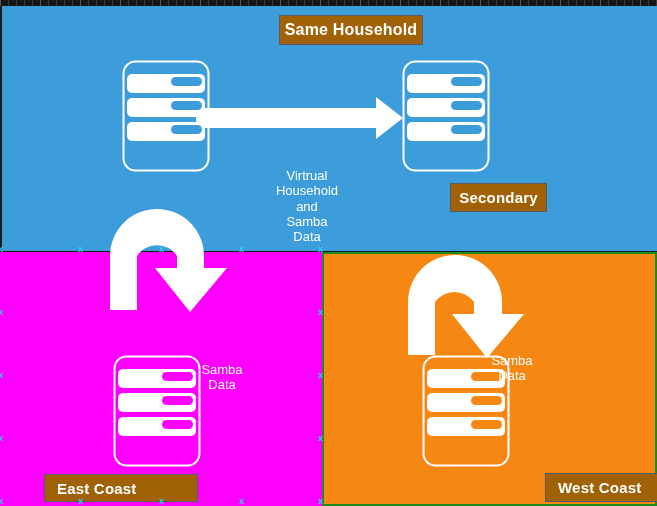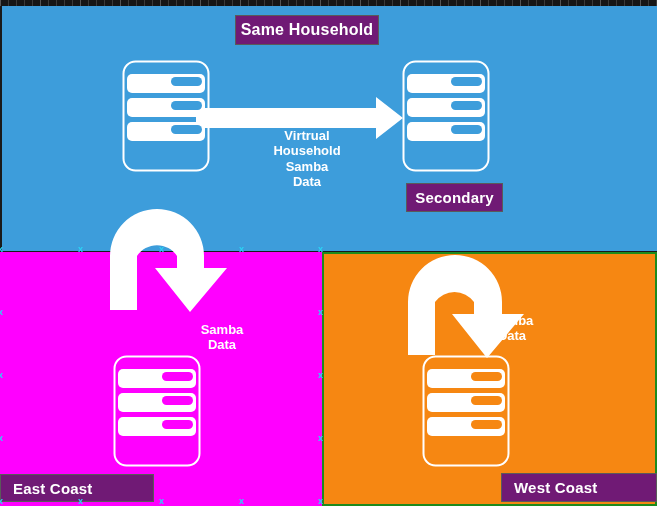--- a/index.html
+++ b/index.html
@@ -16,42 +16,42 @@
   
   .region{position:absolute;}
   #household{left:2px;top:6px;width:655px;height:245px;background:#3d9ddb;}
   #east{left:0px;top:252px;width:323px;height:254px;background:#ff00ff;}
   #west{left:322px;top:252px;width:335px;height:254px;background:#f68712;
         border-top:2px solid #1d8a1d;border-right:2px solid #1d8a1d;
         border-bottom:2px solid #1d8a1d;border-left:2px solid #1d8a1d;
         box-sizing:border-box;}
 
   
-  .chip{position:absolute;background:#701a75;border:1px solid #5a5a5a;
+  .chip{position:absolute;background:#a16207;border:1px solid #5a5a5a;
         color:#ffffff;font-weight:bold;display:flex;align-items:center;
-        justify-content:center;letter-spacing:.2px;box-sizing:border-box;}
+        justify-content:center;letter-spacing:.2px;box-sizing:border-box;margin-left:44px;}
   #chip-household{left:235px;top:15px;width:144px;height:30px;font-size:16px;}
   #chip-primary{left:128px;top:184px;width:80px;height:28px;font-size:15px;}
   #chip-secondary{left:406px;top:183px;width:97px;height:29px;font-size:15px;}
   #chip-east{left:0px;top:474px;width:154px;height:28px;font-size:15px;
              justify-content:flex-start;padding-left:12px;}
   #chip-west{left:501px;top:473px;width:156px;height:29px;font-size:15px;
              justify-content:flex-start;padding-left:12px;}
 
   
   .server{position:absolute;}
   .server svg{display:block;}
 
   
   .arrow-layer{position:absolute;left:0;top:0;width:657px;height:506px;
                pointer-events:none;}
 
   
-  .ftext{position:absolute;color:#ffffff;font-weight:bold;text-align:center;
-         line-height:1.18;}
+  .ftext{position:absolute;color:#ffffff;font-weight:normal;text-align:center;
+         line-height:1.18;margin-top:40px;}
   #txt-vm{left:251px;top:128px;width:112px;font-size:13px;}
   #txt-samba-east{left:166px;top:322px;width:112px;font-size:13px;}
   #txt-samba-west{left:456px;top:313px;width:112px;font-size:13px;}
 
   
   .handle{position:absolute;width:7px;height:7px;color:#2ad4f5;font-size:9px;
           line-height:7px;text-align:center;font-family:"Liberation Sans",sans-serif;
           font-weight:bold;}
 </style>
 </head>
@@ -246,20 +246,21 @@
         <rect x="49" y="17" width="31" height="9" rx="4.5"></rect>
         <rect x="49" y="41" width="31" height="9" rx="4.5"></rect>
         <rect x="49" y="65" width="31" height="9" rx="4.5"></rect>
       </g>
     </svg>
   </div>
 
   <div class="ftext" id="txt-vm">
     <div>Virtrual</div>
     <div>Household</div>
+    <div>and</div>
     <div>Samba</div>
     <div>Data</div>
   </div>
 
   <div class="ftext" id="txt-samba-east">
     <div>Samba</div>
     <div>Data</div>
   </div>
 
   <div class="ftext" id="txt-samba-west">

